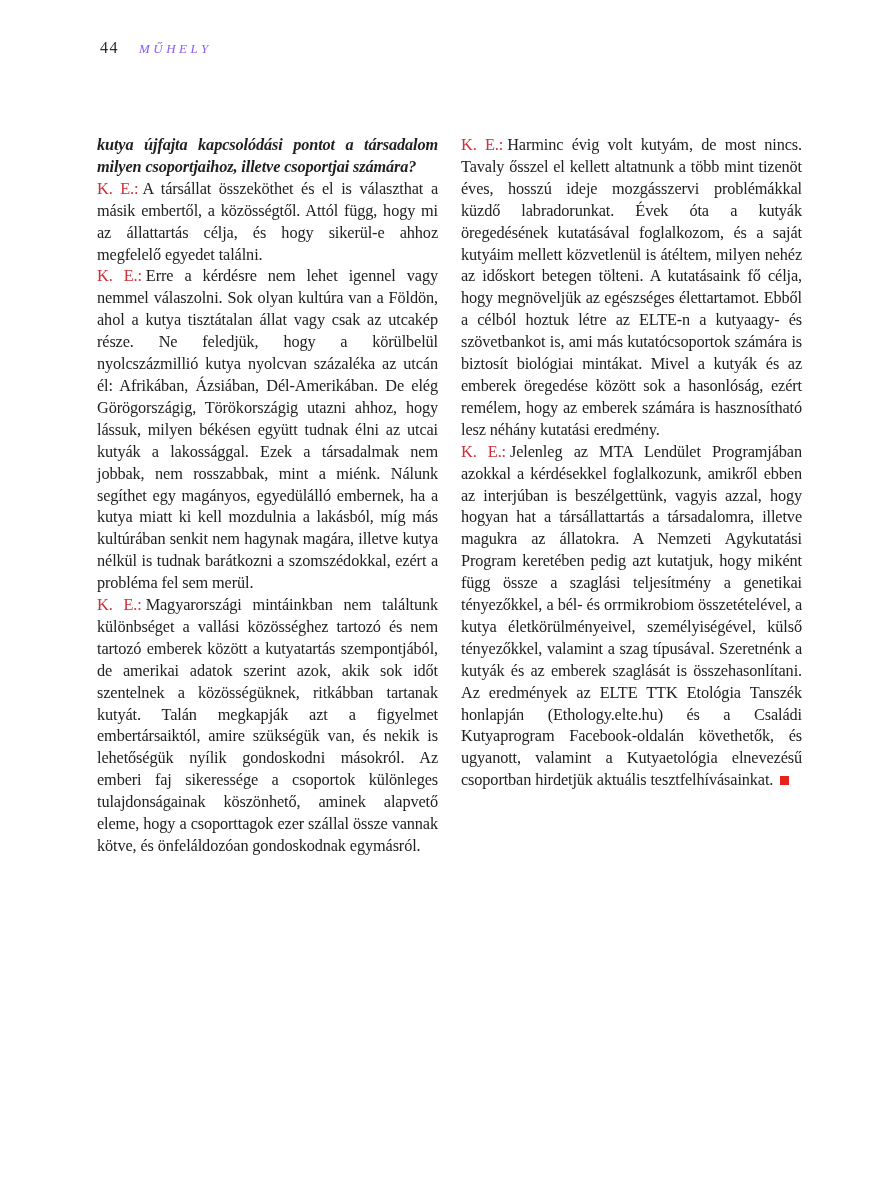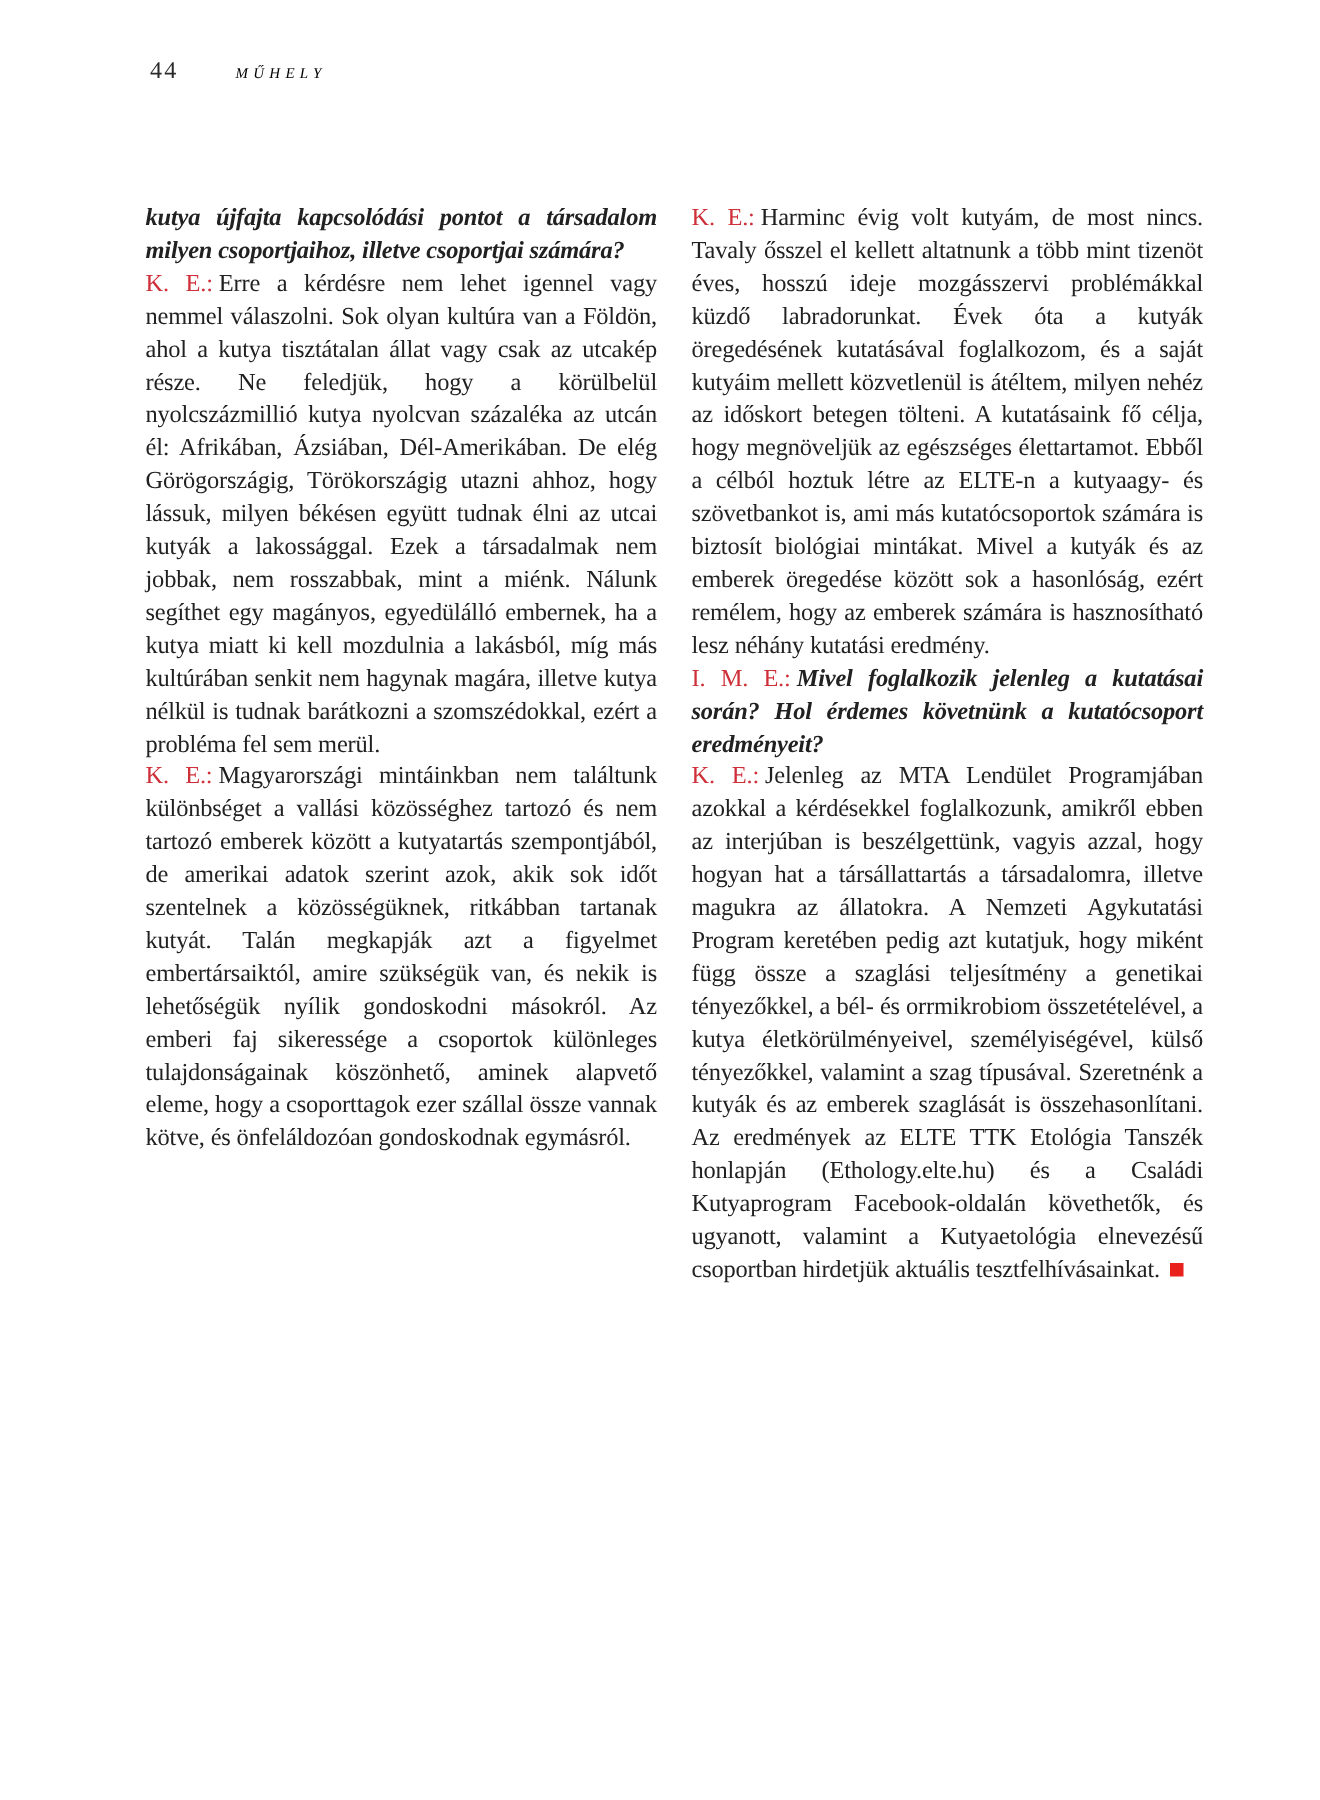--- a/index.html
+++ b/index.html
@@ -22,25 +22,25 @@
     top: 39px;
     display: flex;
     align-items: baseline;
   }
   .page-number {
     font-size: 16px;
     letter-spacing: 1.5px;
     color: #2b2b2b;
   }
   .section-title {
-    margin-left: 38px;
+    margin-left: 20px;
     font-style: italic;
-    font-size: 10px;
+    font-size: 13px;
     letter-spacing: 3.5px;
-    color: #000000;
+    color: #8b5cf6;
   }
   .columns {
     position: absolute;
     left: 97px;
     top: 134px;
     width: 705px;
     display: flex;
     gap: 23px;
   }
   .column {
@@ -84,31 +84,31 @@
   <div class="running-header">
     <span class="page-number">44</span>
     <span class="section-title">MŰHELY</span>
   </div>
 
   <div class="columns">
 
     <div class="column">
       <p class="para q"><span>kutya újfajta kapcsolódási pontot a társadalom milyen csoportjaihoz, illetve csoportjai számára?</span></p>
 
+      <p class="para a"><span class="speaker-label">K. E.:</span><span>A társállat összeköthet és el is választhat a másik embertől, a közösségtől. Attól függ, hogy mi az állattartás célja, és hogy sikerül-e ahhoz megfelelő egyedet találni.</span></p>
 
 
       <p class="para a"><span class="speaker-label">K. E.:</span><span>Erre a kérdésre nem lehet igennel vagy nemmel válaszolni. Sok olyan kultúra van a Földön, ahol a kutya tisztátalan állat vagy csak az utcakép része. Ne feledjük, hogy a körülbelül nyolcszázmillió kutya nyolcvan százaléka az utcán él: Afrikában, Ázsiában, Dél-Amerikában. De elég Görögországig, Törökországig utazni ahhoz, hogy lássuk, milyen békésen együtt tudnak élni az utcai kutyák a lakossággal. Ezek a társadalmak nem jobbak, nem rosszabbak, mint a miénk. Nálunk segíthet egy magányos, egyedülálló embernek, ha a kutya miatt ki kell mozdulnia a lakásból, míg más kultúrában senkit nem hagynak magára, illetve kutya nélkül is tudnak barátkozni a szomszédokkal, ezért a probléma fel sem merül.</span></p>
 
 
       <p class="para a"><span class="speaker-label">K. E.:</span><span>Magyarországi mintáinkban nem találtunk különbséget a vallási közösséghez tartozó és nem tartozó emberek között a kutyatartás szempontjából, de amerikai adatok szerint azok, akik sok időt szentelnek a közösségüknek, ritkábban tartanak kutyát. Talán megkapják azt a figyelmet embertársaiktól, amire szükségük van, és nekik is lehetőségük nyílik gondoskodni másokról. Az emberi faj sikeressége a csoportok különleges tulajdonságainak köszönhető, aminek alapvető eleme, hogy a csoporttagok ezer szállal össze vannak kötve, és önfeláldozóan gondoskodnak egymásról.</span></p>
     </div>
 
     <div class="column">
 
       <p class="para a"><span class="speaker-label">K. E.:</span><span>Harminc évig volt kutyám, de most nincs. Tavaly ősszel el kellett altatnunk a több mint tizenöt éves, hosszú ideje mozgásszervi problémákkal küzdő labradorunkat. Évek óta a kutyák öregedésének kutatásával foglalkozom, és a saját kutyáim mellett közvetlenül is átéltem, milyen nehéz az időskort betegen tölteni. A kutatásaink fő célja, hogy megnöveljük az egészséges élettartamot. Ebből a célból hoztuk létre az ELTE-n a kutyaagy- és szövetbankot is, ami más kutatócsoportok számára is biztosít biológiai mintákat. Mivel a kutyák és az emberek öregedése között sok a hasonlóság, ezért remélem, hogy az emberek számára is hasznosítható lesz néhány kutatási eredmény.</span></p>
 
-      <p class="para q"><span class="speaker-label">I. M. E.:</span><span>Mivel foglalkozik jelenleg a kutatásai során? Hol érdemes követnünk a kutatócsoport eredményeit?</span></p>
 
       <p class="para a"><span class="speaker-label">K. E.:</span><span>Jelenleg az MTA Lendület Programjában azokkal a kérdésekkel foglalkozunk, amikről ebben az interjúban is beszélgettünk, vagyis azzal, hogy hogyan hat a társállattartás a társadalomra, illetve magukra az állatokra. A Nemzeti Agykutatási Program keretében pedig azt kutatjuk, hogy miként függ össze a szaglási teljesítmény a genetikai tényezőkkel, a bél- és orrmikrobiom összetételével, a kutya életkörülményeivel, személyiségével, külső tényezőkkel, valamint a szag típusával. Szeretnénk a kutyák és az emberek szaglását is összehasonlítani. Az eredmények az ELTE TTK Etológia Tanszék honlapján (</span><span class="url-italic">Ethology.elte.hu</span><span>) és a Családi Kutyaprogram Facebook-oldalán követhetők, és ugyanott, valamint a Kutyaetológia elnevezésű csoportban hirdetjük aktuális tesztfelhívásainkat.</span><span class="end-mark"></span></p>
     </div>
 
   </div>
 </div>
 
 </body></html>

